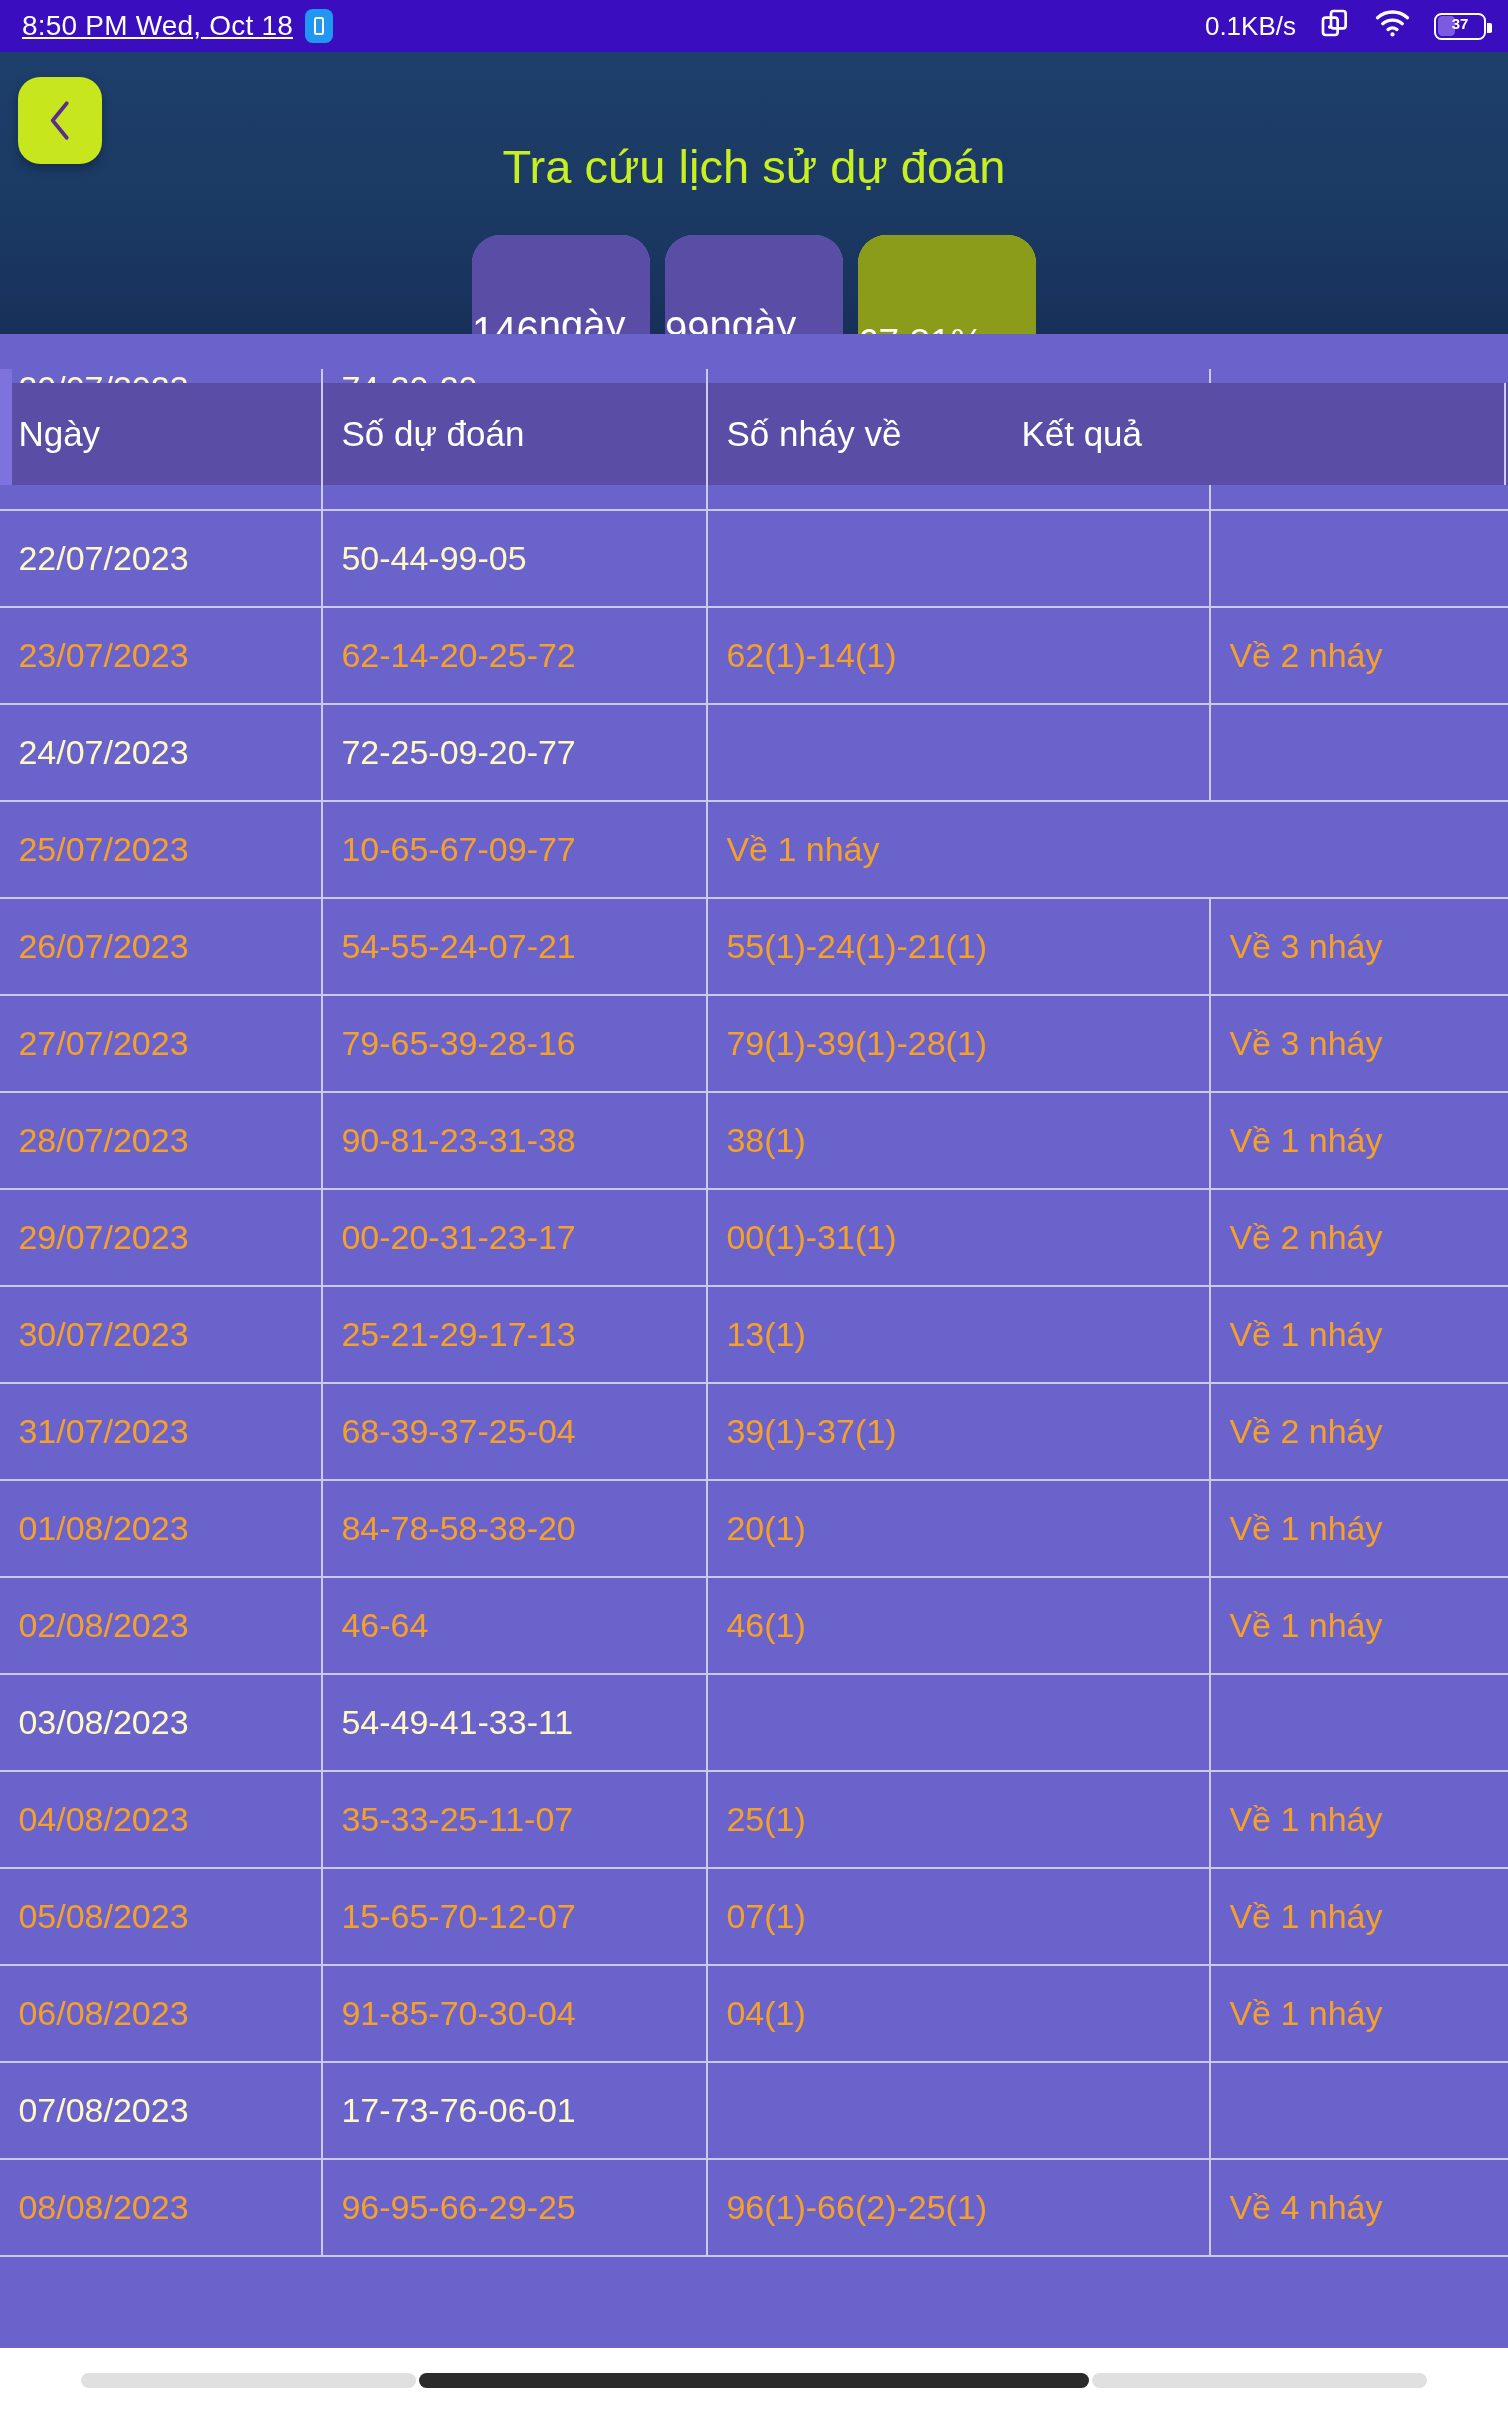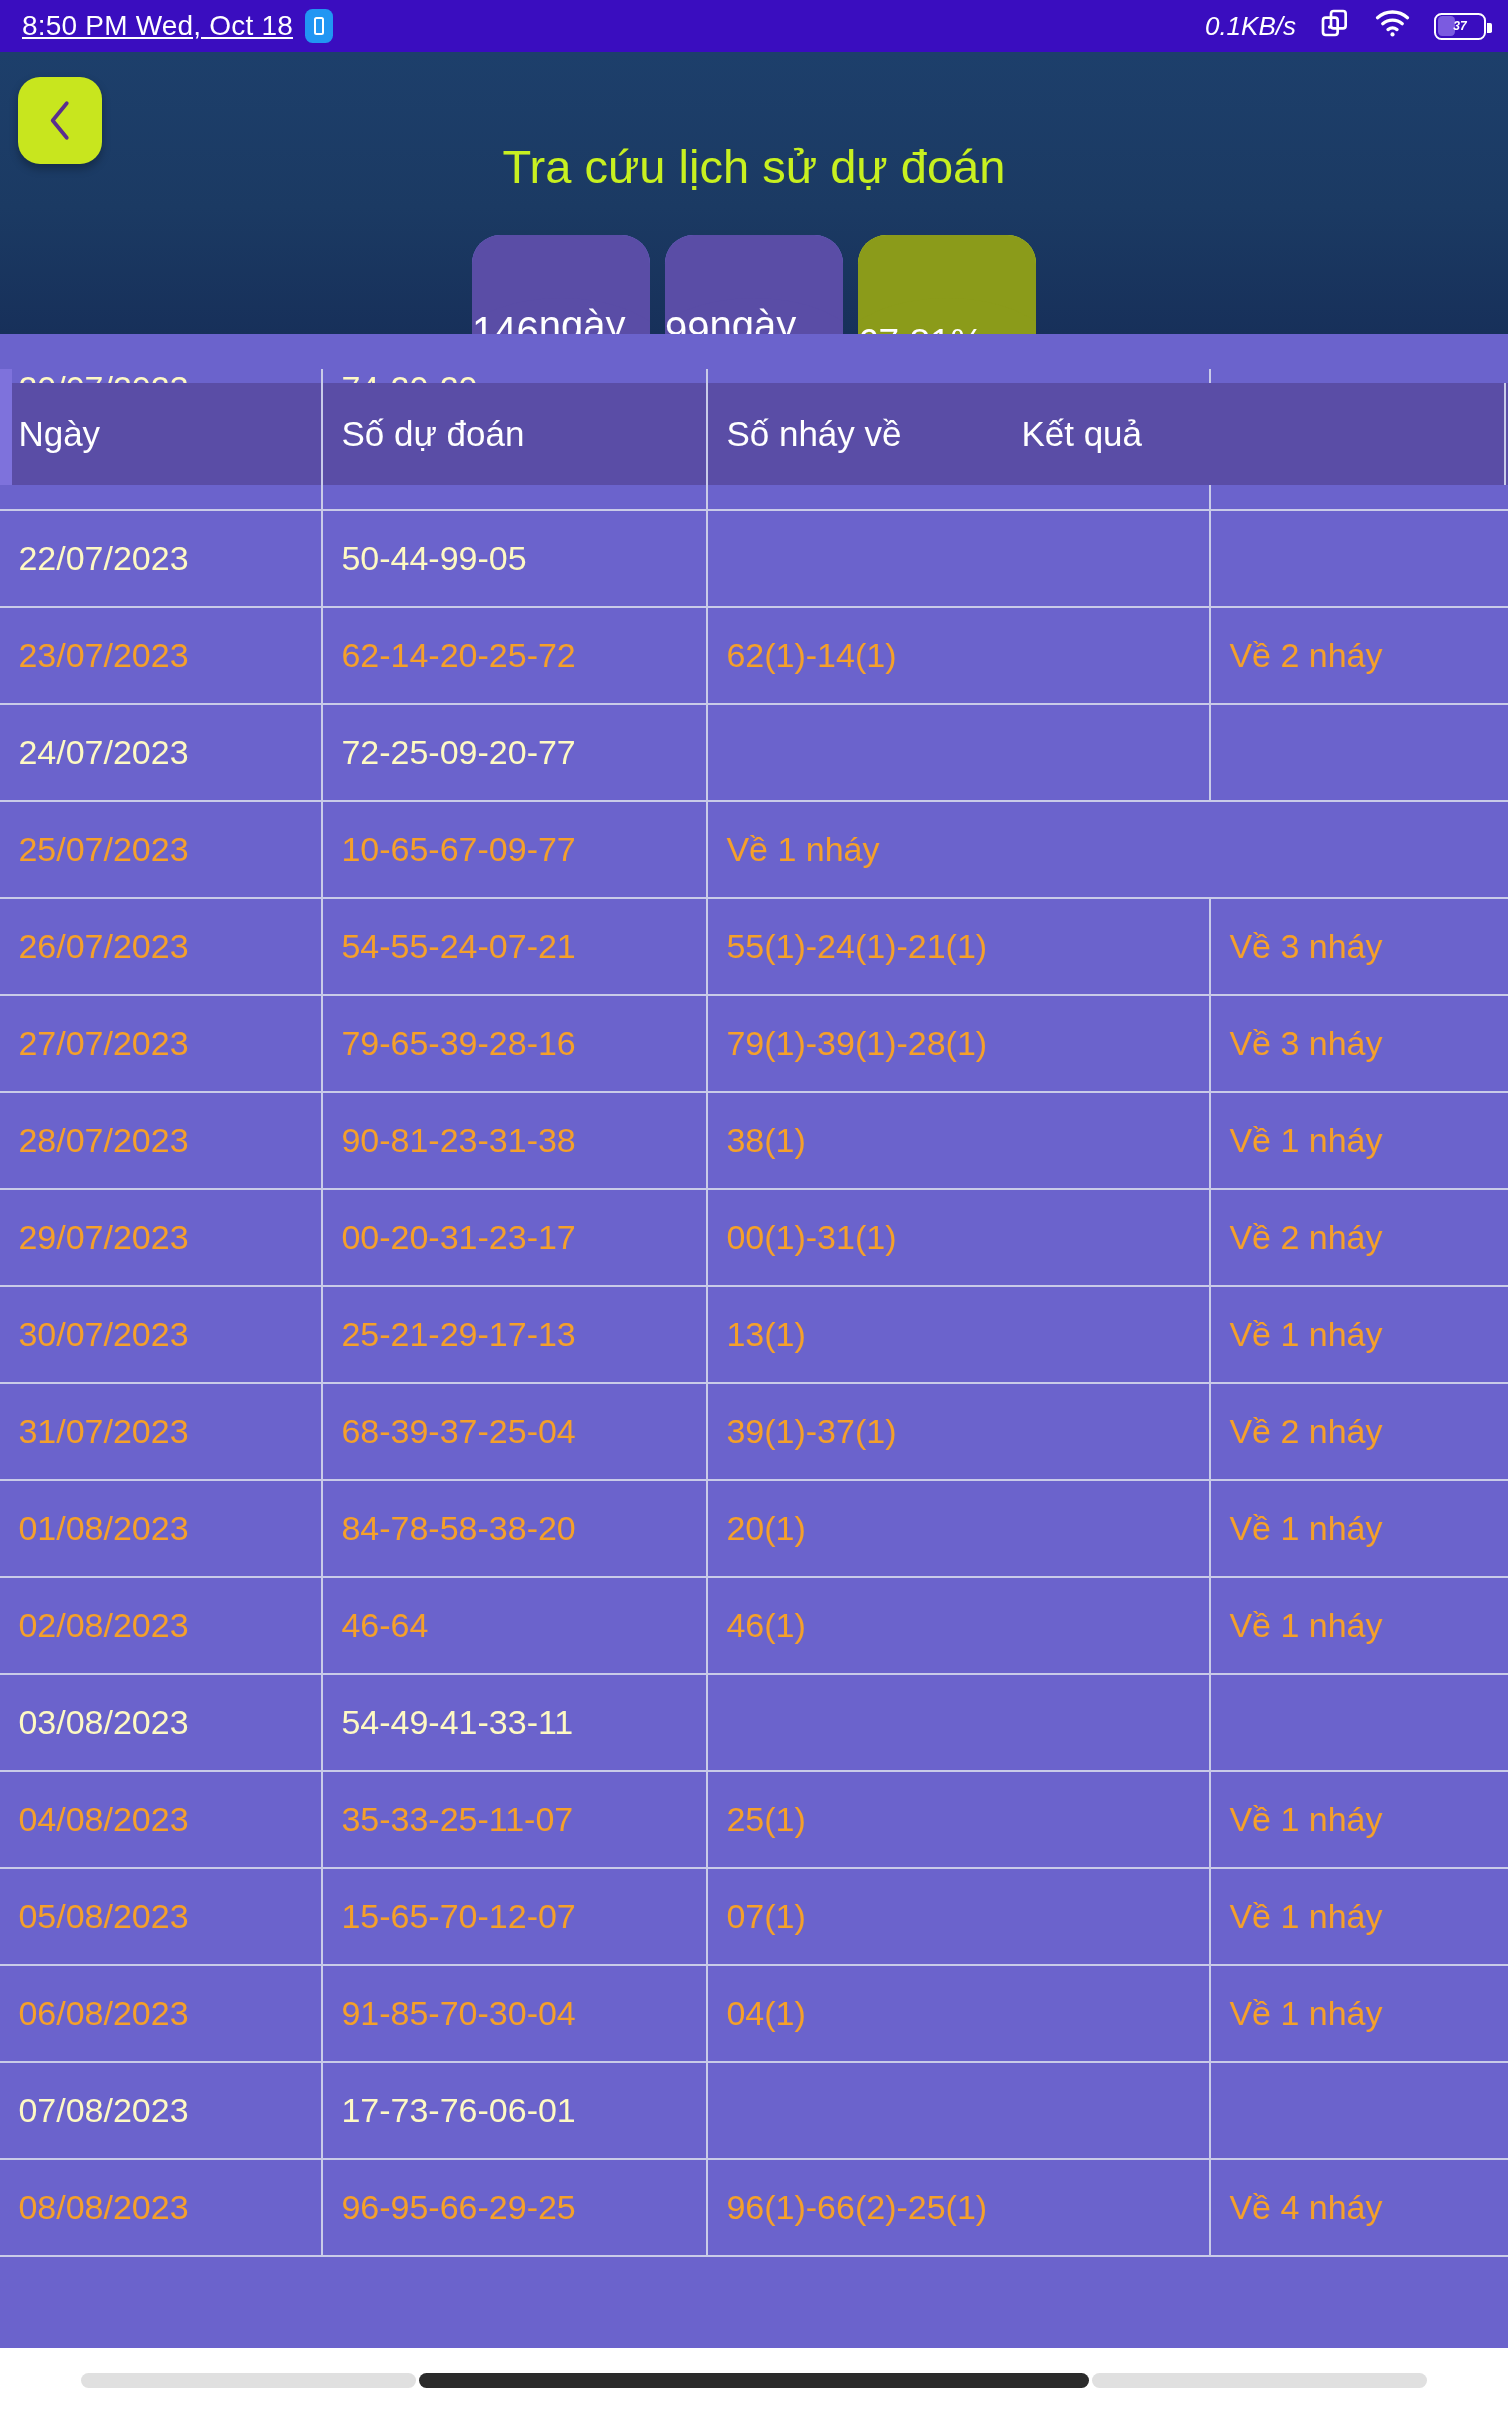--- a/index.html
+++ b/index.html
@@ -13,29 +13,29 @@
 
   
   .statusbar{
     height:52px; width:100%;
     background:#3A0DBF;
     display:flex; align-items:center;
     padding:0 22px;
     color:#fff;
   }
   .sb-left{display:flex;align-items:center;gap:11.7px;font-size:28px;letter-spacing:0.2px;text-decoration:underline;}
-  .sb-right{margin-left:auto;display:flex;align-items:center;gap:23px;font-size:26px;font-style:italic;}
+  .sb-right{margin-left:auto;display:flex;align-items:center;gap:23px;font-size:26px;}
   .sb-chip{
     width:28.5px;height:34px;border-radius:7.5px;background:#2196F3;
     display:flex;align-items:center;justify-content:center;
   }
   .sb-chip i{display:block;width:9.2px;height:18.4px;border:2.5px solid #fff;border-radius:2.5px;}
   .batt{
     position:relative;width:52px;height:27px;border:2.5px solid #fff;border-radius:7.5px;
-    display:flex;align-items:center;justify-content:center;font-size:12px;font-weight:bold;color:#fff;
+    display:flex;justify-content:center;font-size:15px;font-weight:bold;color:#fff;
   }
   .batt:after{content:"";position:absolute;right:-7.5px;top:8.4px;width:4.2px;height:10px;background:#fff;border-radius:0 1.7px 1.7px 0;}
   .batt span{position:relative;z-index:2;}
   .batt .fill{position:absolute;left:1.7px;top:1.7px;bottom:1.7px;width:37%;background:#7B5BE0;border-radius:4.2px;}
 
   
   .appheader{
     position:relative;
     background:linear-gradient(180deg,#1D3F6B 0%,#1B3A63 55%,#17305A 100%);
     height:282px;

